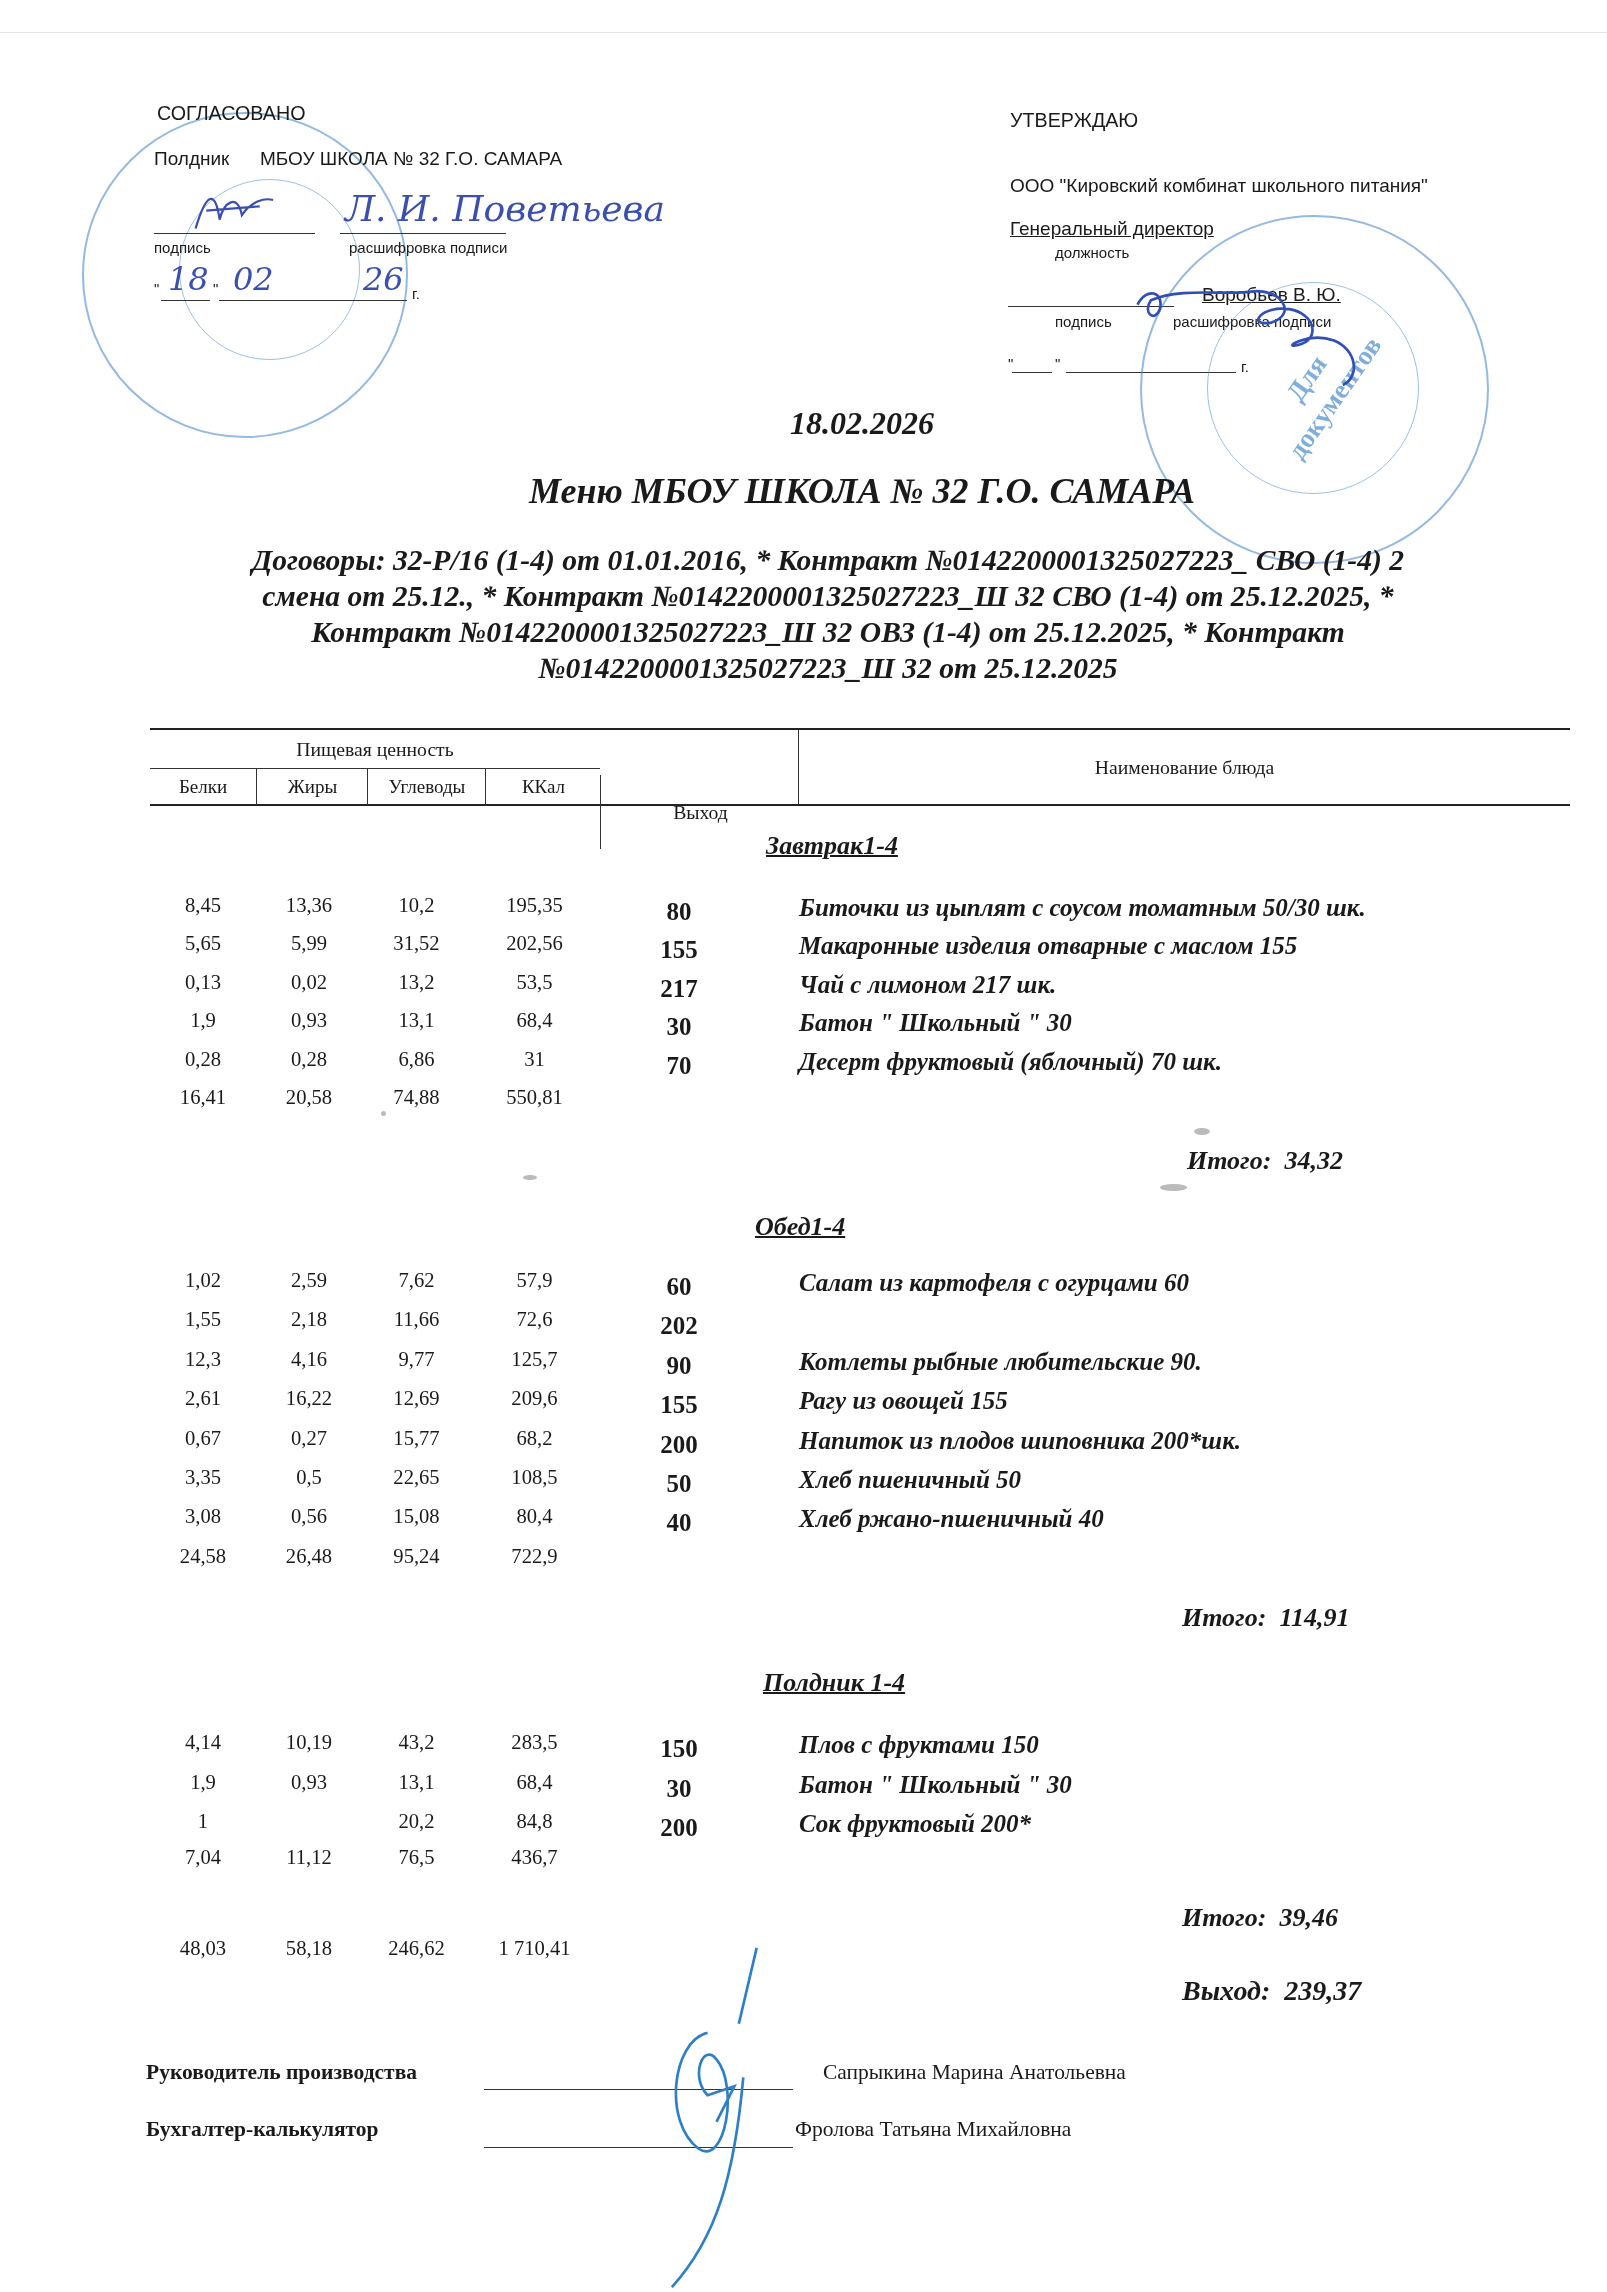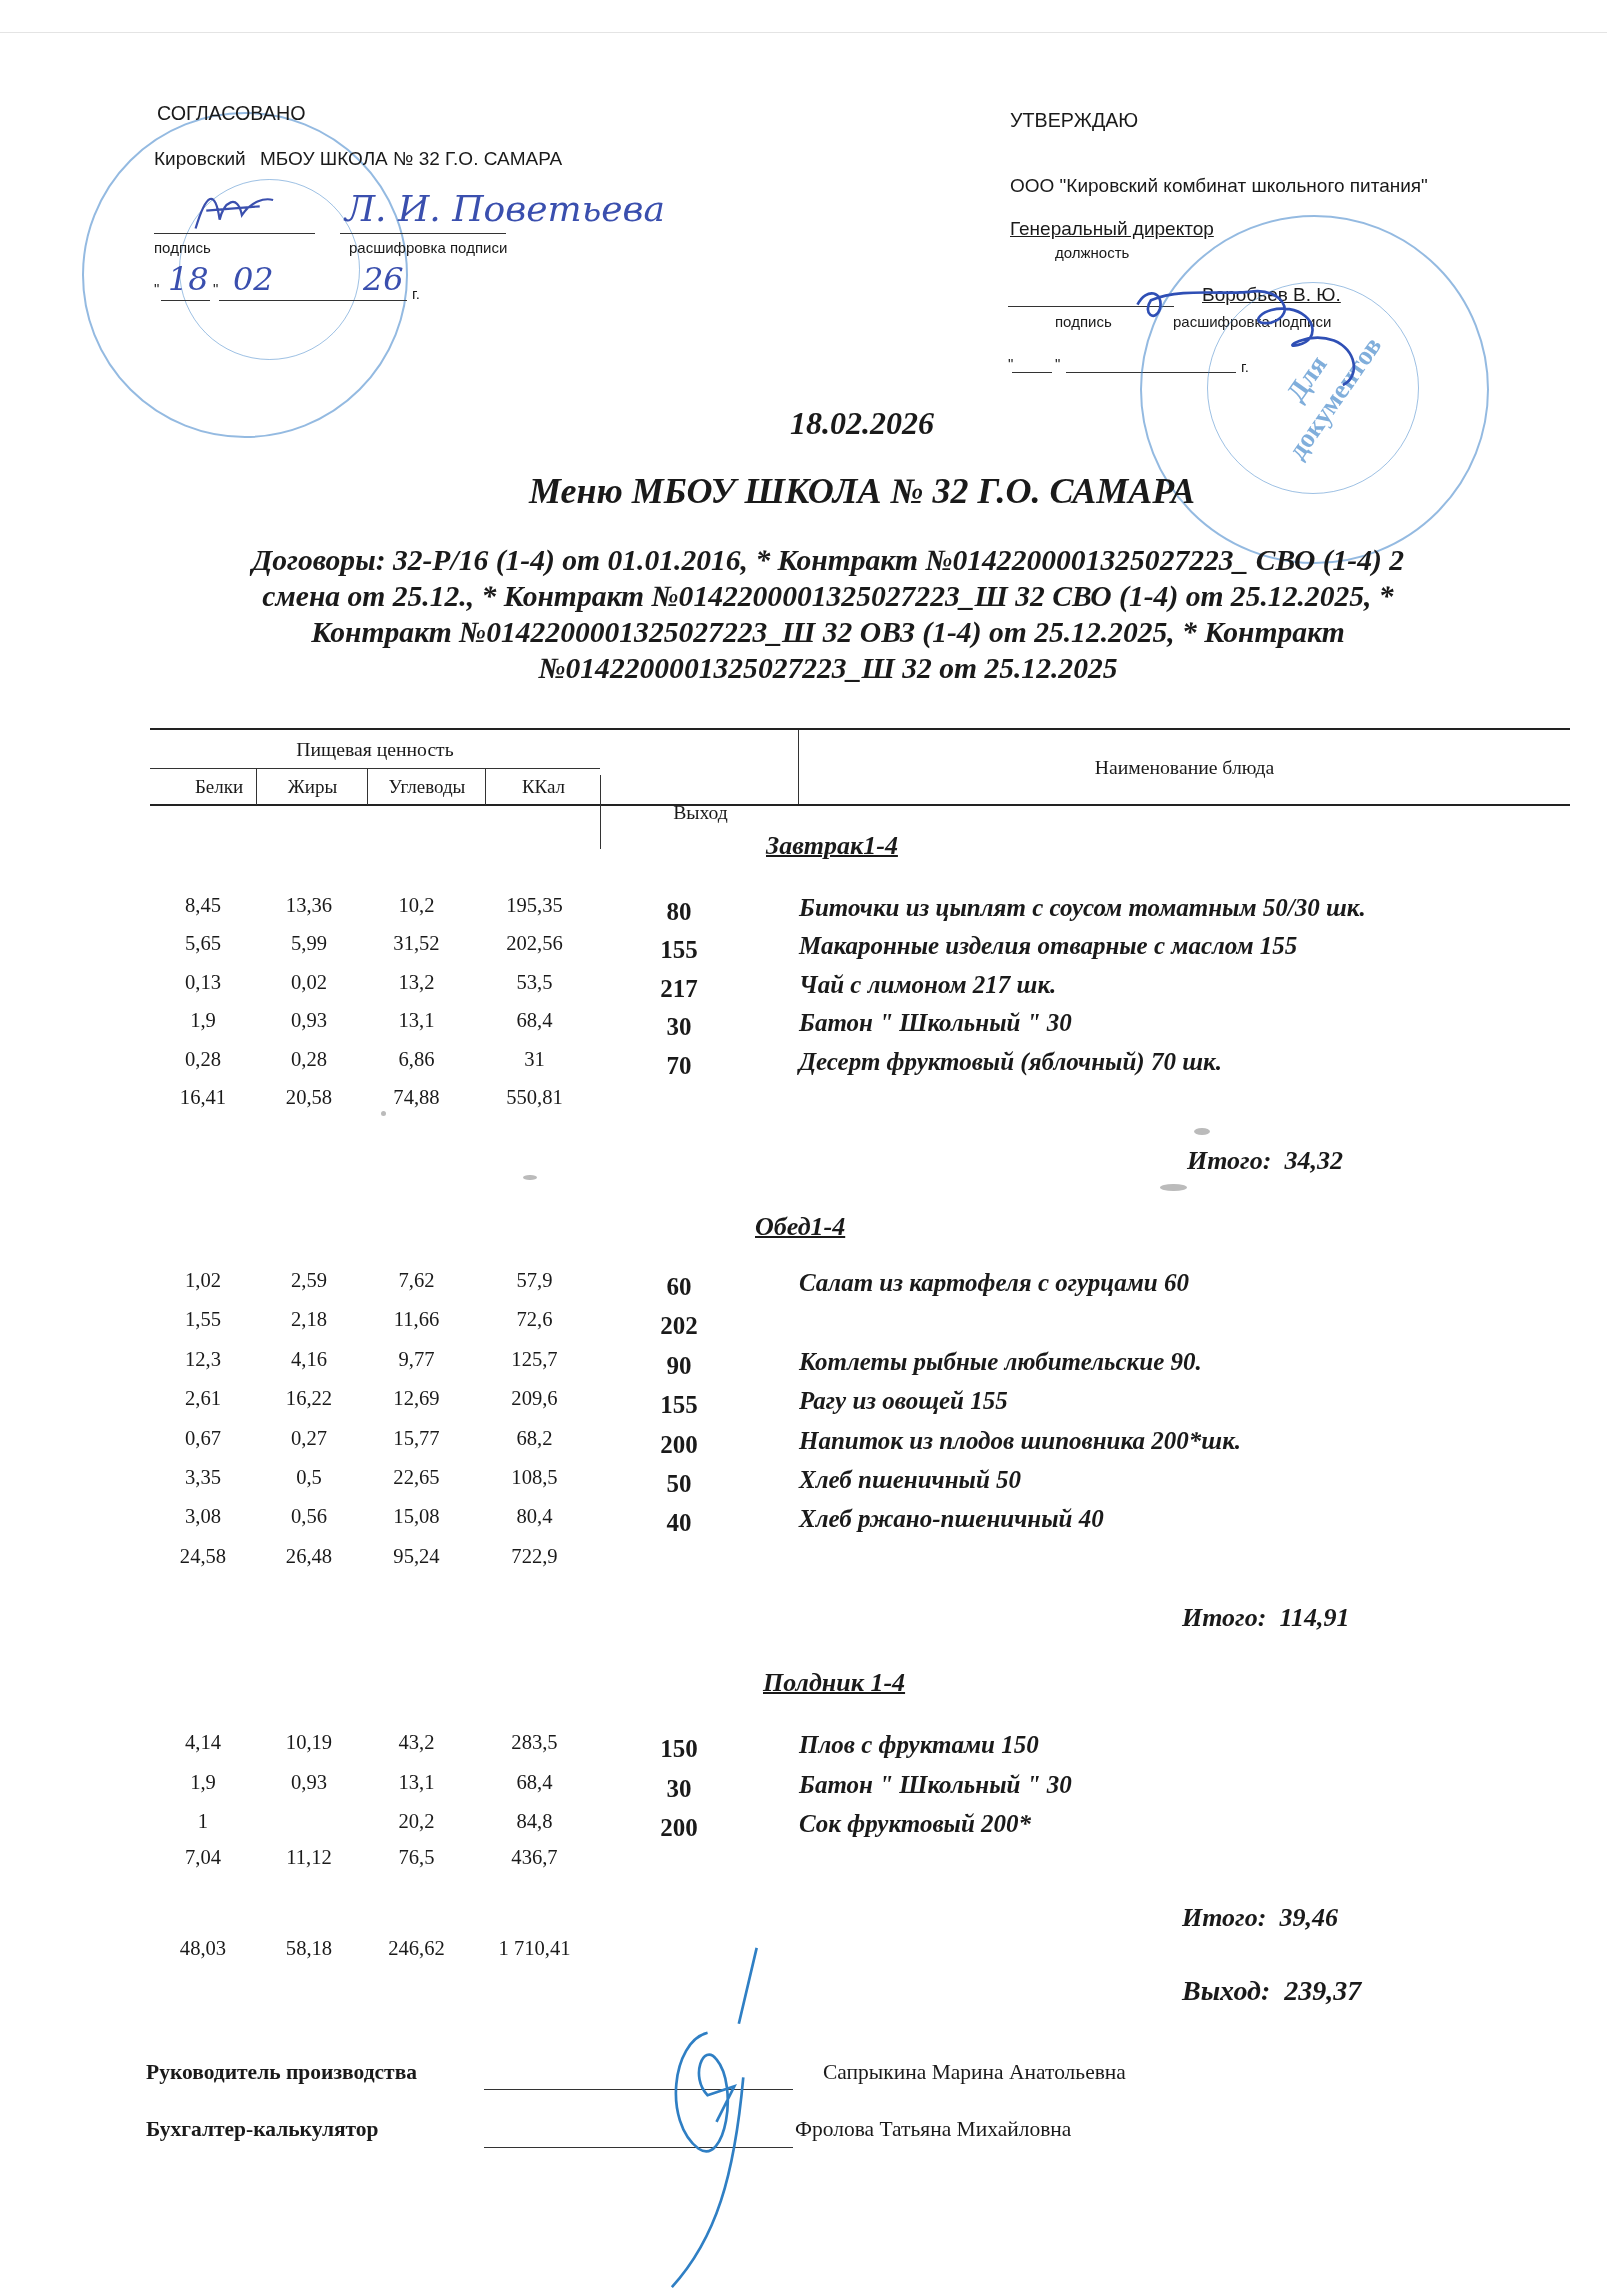--- a/index.html
+++ b/index.html
@@ -48,21 +48,21 @@
 </style>
 </head>
 <body class="serif">
 
 <div class="topline"></div>
 
 <div>
   <div class="stamp" style="left:82px; top:112px; width:322px; height:322px;"></div>
   <div class="stamp-inner" style="left:179px; top:179px; width:179px; height:179px;"></div>
   <div class="abs sans appr-title" style="left:157px; top:102px;">СОГЛАСОВАНО</div>
-  <div class="abs sans appr-text" style="left:154px; top:148px;">Кировский</div>
+  <div class="abs sans appr-text" style="left:154px; top:148px;">Полдник</div>
   <div class="abs sans appr-text" style="left:260px; top:148px;">МБОУ ШКОЛА № 32 Г.О. САМАРА</div>
   <div class="abs" style="left:188px; top:184px; width:90px; height:49px;">
     <svg width="90" height="49" viewBox="0 0 100 55">
         <path d="M8 50 C20 10, 30 5, 35 40 C40 20, 55 10, 60 35 C70 20, 85 15, 95 18 M20 30 L80 25" stroke="#3a4fae" stroke-width="2.5" fill="none"></path>
       </svg>
   </div>
   <div class="line" style="left:154px; top:233px; width:161px;"></div>
   <div class="abs handwriting" style="left:345px; top:188px; font-size:36px;">Л. И. Поветьева</div>
   <div class="line" style="left:340px; top:233px; width:166px;"></div>
   <div class="abs sans appr-small" style="left:154px; top:239px;">подпись</div>
@@ -105,21 +105,21 @@
 <div class="abs serif menu-title" style="left:0; top:470px; width:1724px;">Меню МБОУ ШКОЛА № 32 Г.О. САМАРА</div>
 <div class="abs serif contracts" style="left:134px; top:542px; width:1388px;">
   <div>Договоры: 32-Р/16 (1-4) от 01.01.2016, * Контракт №0142200001325027223_ СВО (1-4) 2</div>
   <div>смена от 25.12., * Контракт №0142200001325027223_Ш 32 СВО (1-4) от 25.12.2025, *</div>
   <div>Контракт №0142200001325027223_Ш 32 ОВЗ (1-4) от 25.12.2025, * Контракт</div>
   <div>№0142200001325027223_Ш 32 от 25.12.2025</div>
 </div>
 
 <div class="thead serif">
   <div class="group">Пищевая ценность</div>
-  <div class="sub" style="left:16px; width:106px; border-left:none;">Белки</div>
+  <div class="sub" style="left:0; width:106px; border-left:none;">Белки</div>
   <div class="sub" style="left:106px; width:111px;">Жиры</div>
   <div class="sub" style="left:217px; width:118px;">Углеводы</div>
   <div class="sub" style="left:335px; width:115px;">ККал</div>
   <div class="cell" style="left:450px; width:199px;margin-top:45px;">Выход</div>
   <div class="cell" style="left:648px; width:771px;">Наименование блюда</div>
 </div>
 
 <div class="section-title" style="left:766px; top:831px;">Завтрак1-4</div>
 <div>
   <div class="row" style="top:894px;">

